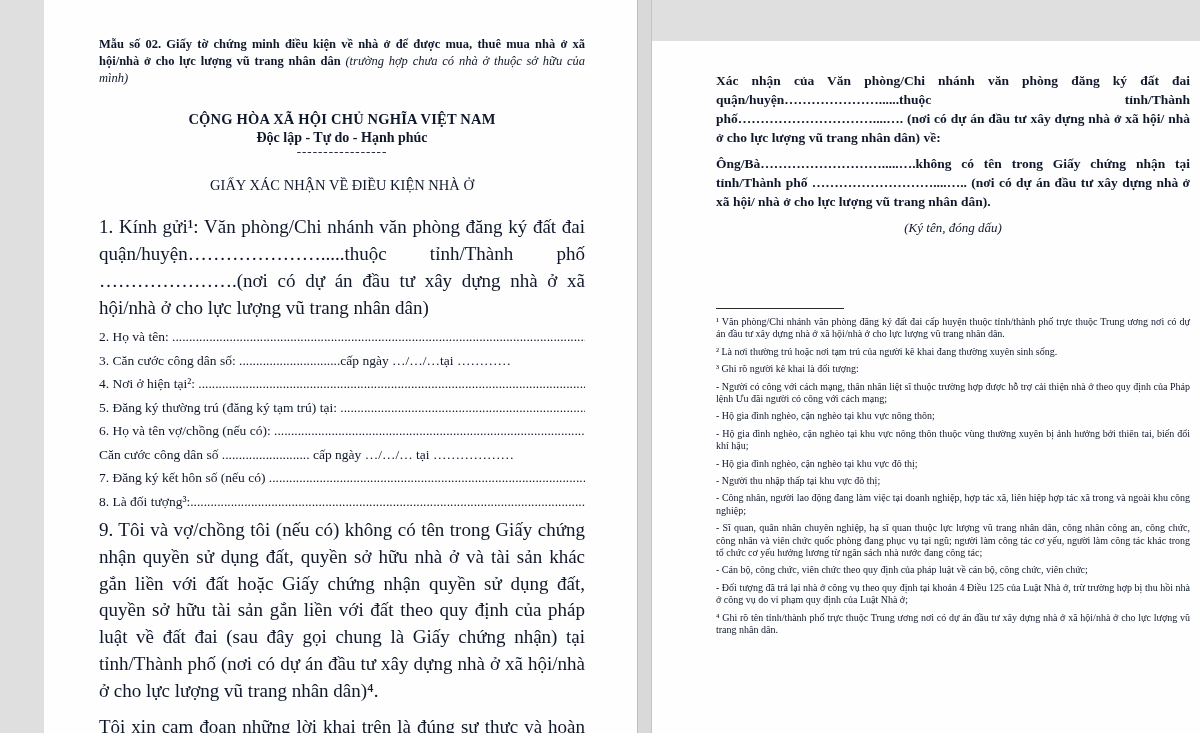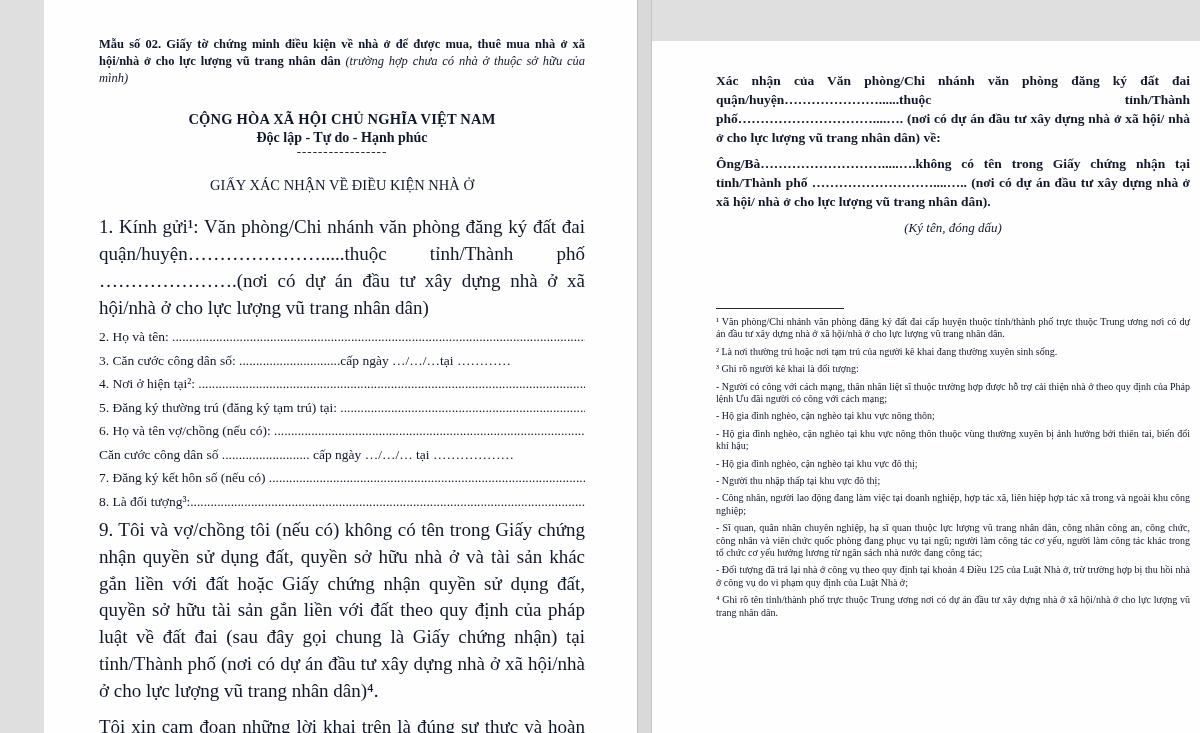--- a/index.html
+++ b/index.html
@@ -114,20 +114,21 @@
         <p class="footnote">¹ Văn phòng/Chi nhánh văn phòng đăng ký đất đai cấp huyện thuộc tỉnh/thành phố trực thuộc Trung ương nơi có dự án đầu tư xây dựng nhà ở xã hội/nhà ở cho lực lượng vũ trang nhân dân.</p>
         <p class="footnote">² Là nơi thường trú hoặc nơi tạm trú của người kê khai đang thường xuyên sinh sống.</p>
         <p class="footnote">³ Ghi rõ người kê khai là đối tượng:</p>
         <p class="footnote">- Người có công với cách mạng, thân nhân liệt sĩ thuộc trường hợp được hỗ trợ cải thiện nhà ở theo quy định của Pháp lệnh Ưu đãi người có công với cách mạng;</p>
         <p class="footnote">- Hộ gia đình nghèo, cận nghèo tại khu vực nông thôn;</p>
         <p class="footnote">- Hộ gia đình nghèo, cận nghèo tại khu vực nông thôn thuộc vùng thường xuyên bị ảnh hưởng bởi thiên tai, biến đổi khí hậu;</p>
         <p class="footnote">- Hộ gia đình nghèo, cận nghèo tại khu vực đô thị;</p>
         <p class="footnote">- Người thu nhập thấp tại khu vực đô thị;</p>
         <p class="footnote">- Công nhân, người lao động đang làm việc tại doanh nghiệp, hợp tác xã, liên hiệp hợp tác xã trong và ngoài khu công nghiệp;</p>
         <p class="footnote">- Sĩ quan, quân nhân chuyên nghiệp, hạ sĩ quan thuộc lực lượng vũ trang nhân dân, công nhân công an, công chức, công nhân và viên chức quốc phòng đang phục vụ tại ngũ; người làm công tác cơ yếu, người làm công tác khác trong tổ chức cơ yếu hưởng lương từ ngân sách nhà nước đang công tác;</p>
+        <p class="footnote">- Cán bộ, công chức, viên chức theo quy định của pháp luật về cán bộ, công chức, viên chức;</p>
         <p class="footnote">- Đối tượng đã trả lại nhà ở công vụ theo quy định tại khoản 4 Điều 125 của Luật Nhà ở, trừ trường hợp bị thu hồi nhà ở công vụ do vi phạm quy định của Luật Nhà ở;</p>
         <p class="footnote">⁴ Ghi rõ tên tỉnh/thành phố trực thuộc Trung ương nơi có dự án đầu tư xây dựng nhà ở xã hội/nhà ở cho lực lượng vũ trang nhân dân.</p>
       </div>
   </div>
 
   <div class="page-edge"></div>
 
 </div>
 
 </body></html>

